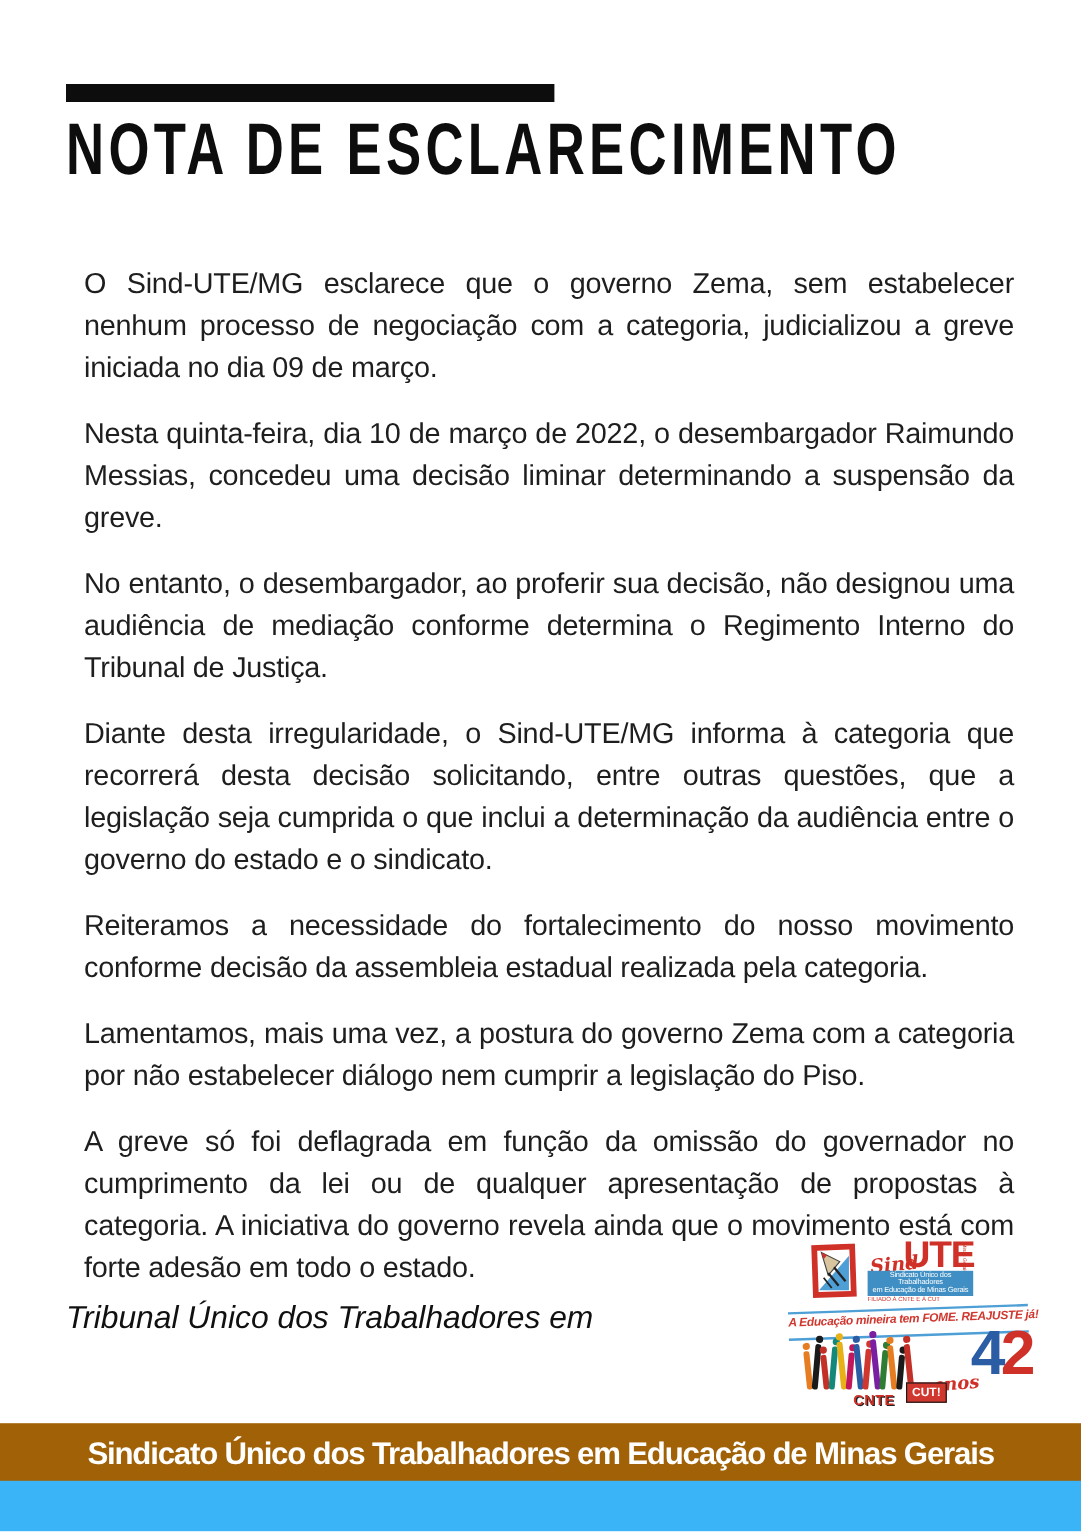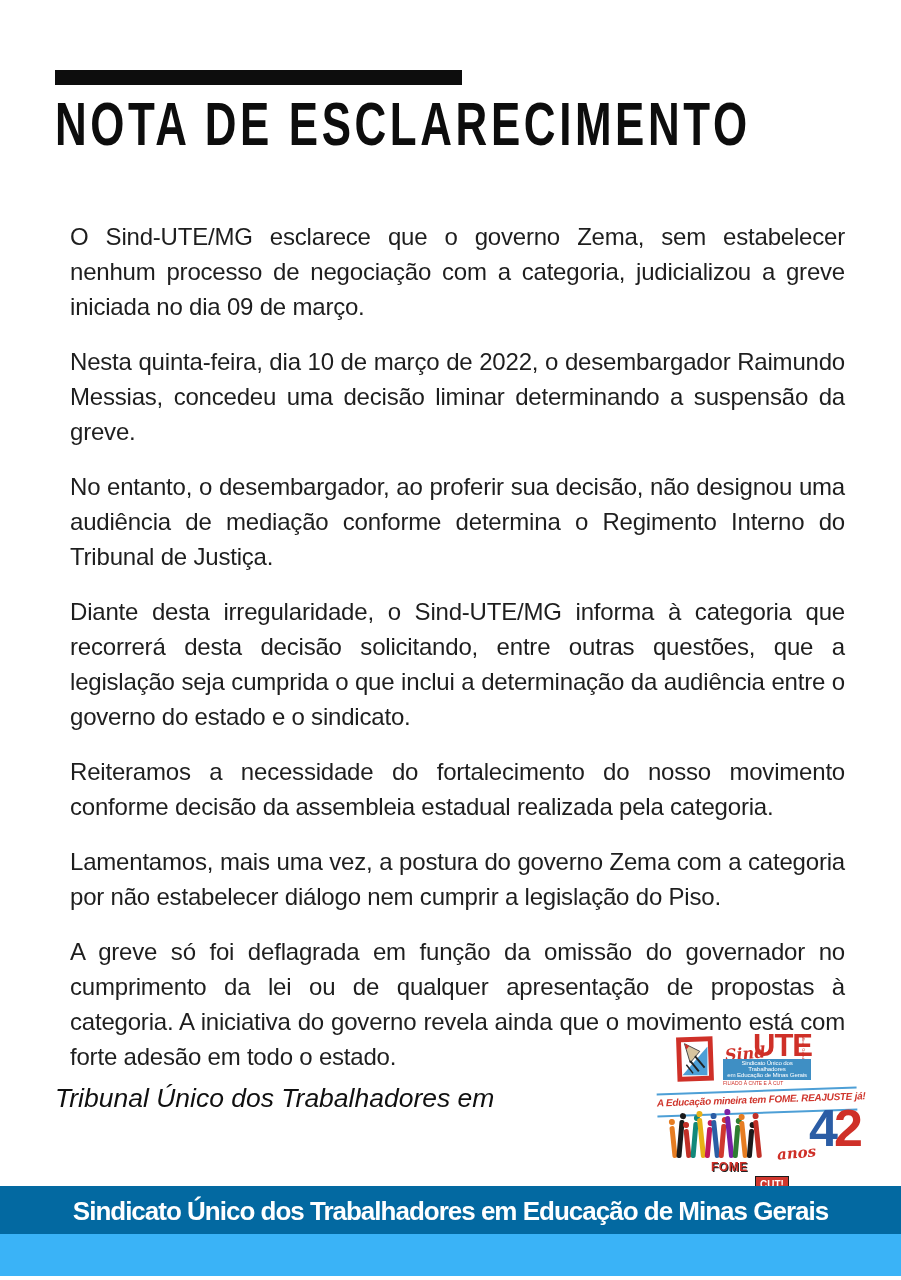--- a/index.html
+++ b/index.html
@@ -62,25 +62,25 @@
   .person:nth-child(12){height:29px;background:#1a1a1a;}
   .person:nth-child(13){height:38px;background:#c23027;}
   .fortytwo{position:absolute;left:108px;top:70px;font-size:52px;font-weight:bold;
             letter-spacing:-4px;line-height:1;margin-left:46px;}
   .digit-4{color:#2b5da5;}
   .digit-2{color:#cf3028;}
   .anos{position:absolute;left:122px;top:112px;font-family:"DejaVu Serif",serif;font-style:italic;
         font-weight:bold;font-size:15px;color:#cf3028;transform:rotate(-5deg);}
   .cnte{position:absolute;left:56px;top:128px;font-size:12px;font-weight:bold;color:#cf3028;
         text-shadow:1px 1px 0 #222222;letter-spacing:0.5px;}
-  .cut{position:absolute;left:100px;top:144px;background:#d0372e;color:#ffffff;font-weight:bold;
+  .cut{position:absolute;left:100px;top:120px;background:#d0372e;color:#ffffff;font-weight:bold;
        font-size:10px;padding:2px 4px;border:1px solid #1a1a1a;}
 
   
-  .footer-bar{position:absolute;left:0;top:1186px;width:901px;height:51px;background:#0369a1;
+  .footer-bar{position:absolute;left:0;top:1186px;width:901px;height:51px;background:#a16207;
               display:flex;align-items:center;justify-content:center;text-align:right;}
   .footer-bar span{color:#ffffff;font-weight:bold;font-size:26px;letter-spacing:-1px;white-space:nowrap;}
   .bottom-accent{position:absolute;left:0;top:1234px;width:901px;height:42px;background:#3ab3f7;}
 </style>
 </head>
 <body>
 
 <div class="page">
 
   <div class="title-rule"></div>
@@ -133,21 +133,21 @@
       <i class="person"></i>
       <i class="person"></i>
       <i class="person"></i>
       <i class="person"></i>
       <i class="person"></i>
     </div>
     <div class="fortytwo">
       <span class="digit-4">4</span><span class="digit-2">2</span>
     </div>
     <div class="anos">anos</div>
-    <div class="cnte">FOME</div>
+    <div class="cnte">CNTE</div>
     <div class="cut">CUT!</div>
   </div>
 
   <div class="footer-bar">
     <span>Sindicato Único dos Trabalhadores em Educação de Minas Gerais</span>
   </div>
   <div class="bottom-accent"></div>
 
 </div>
 

